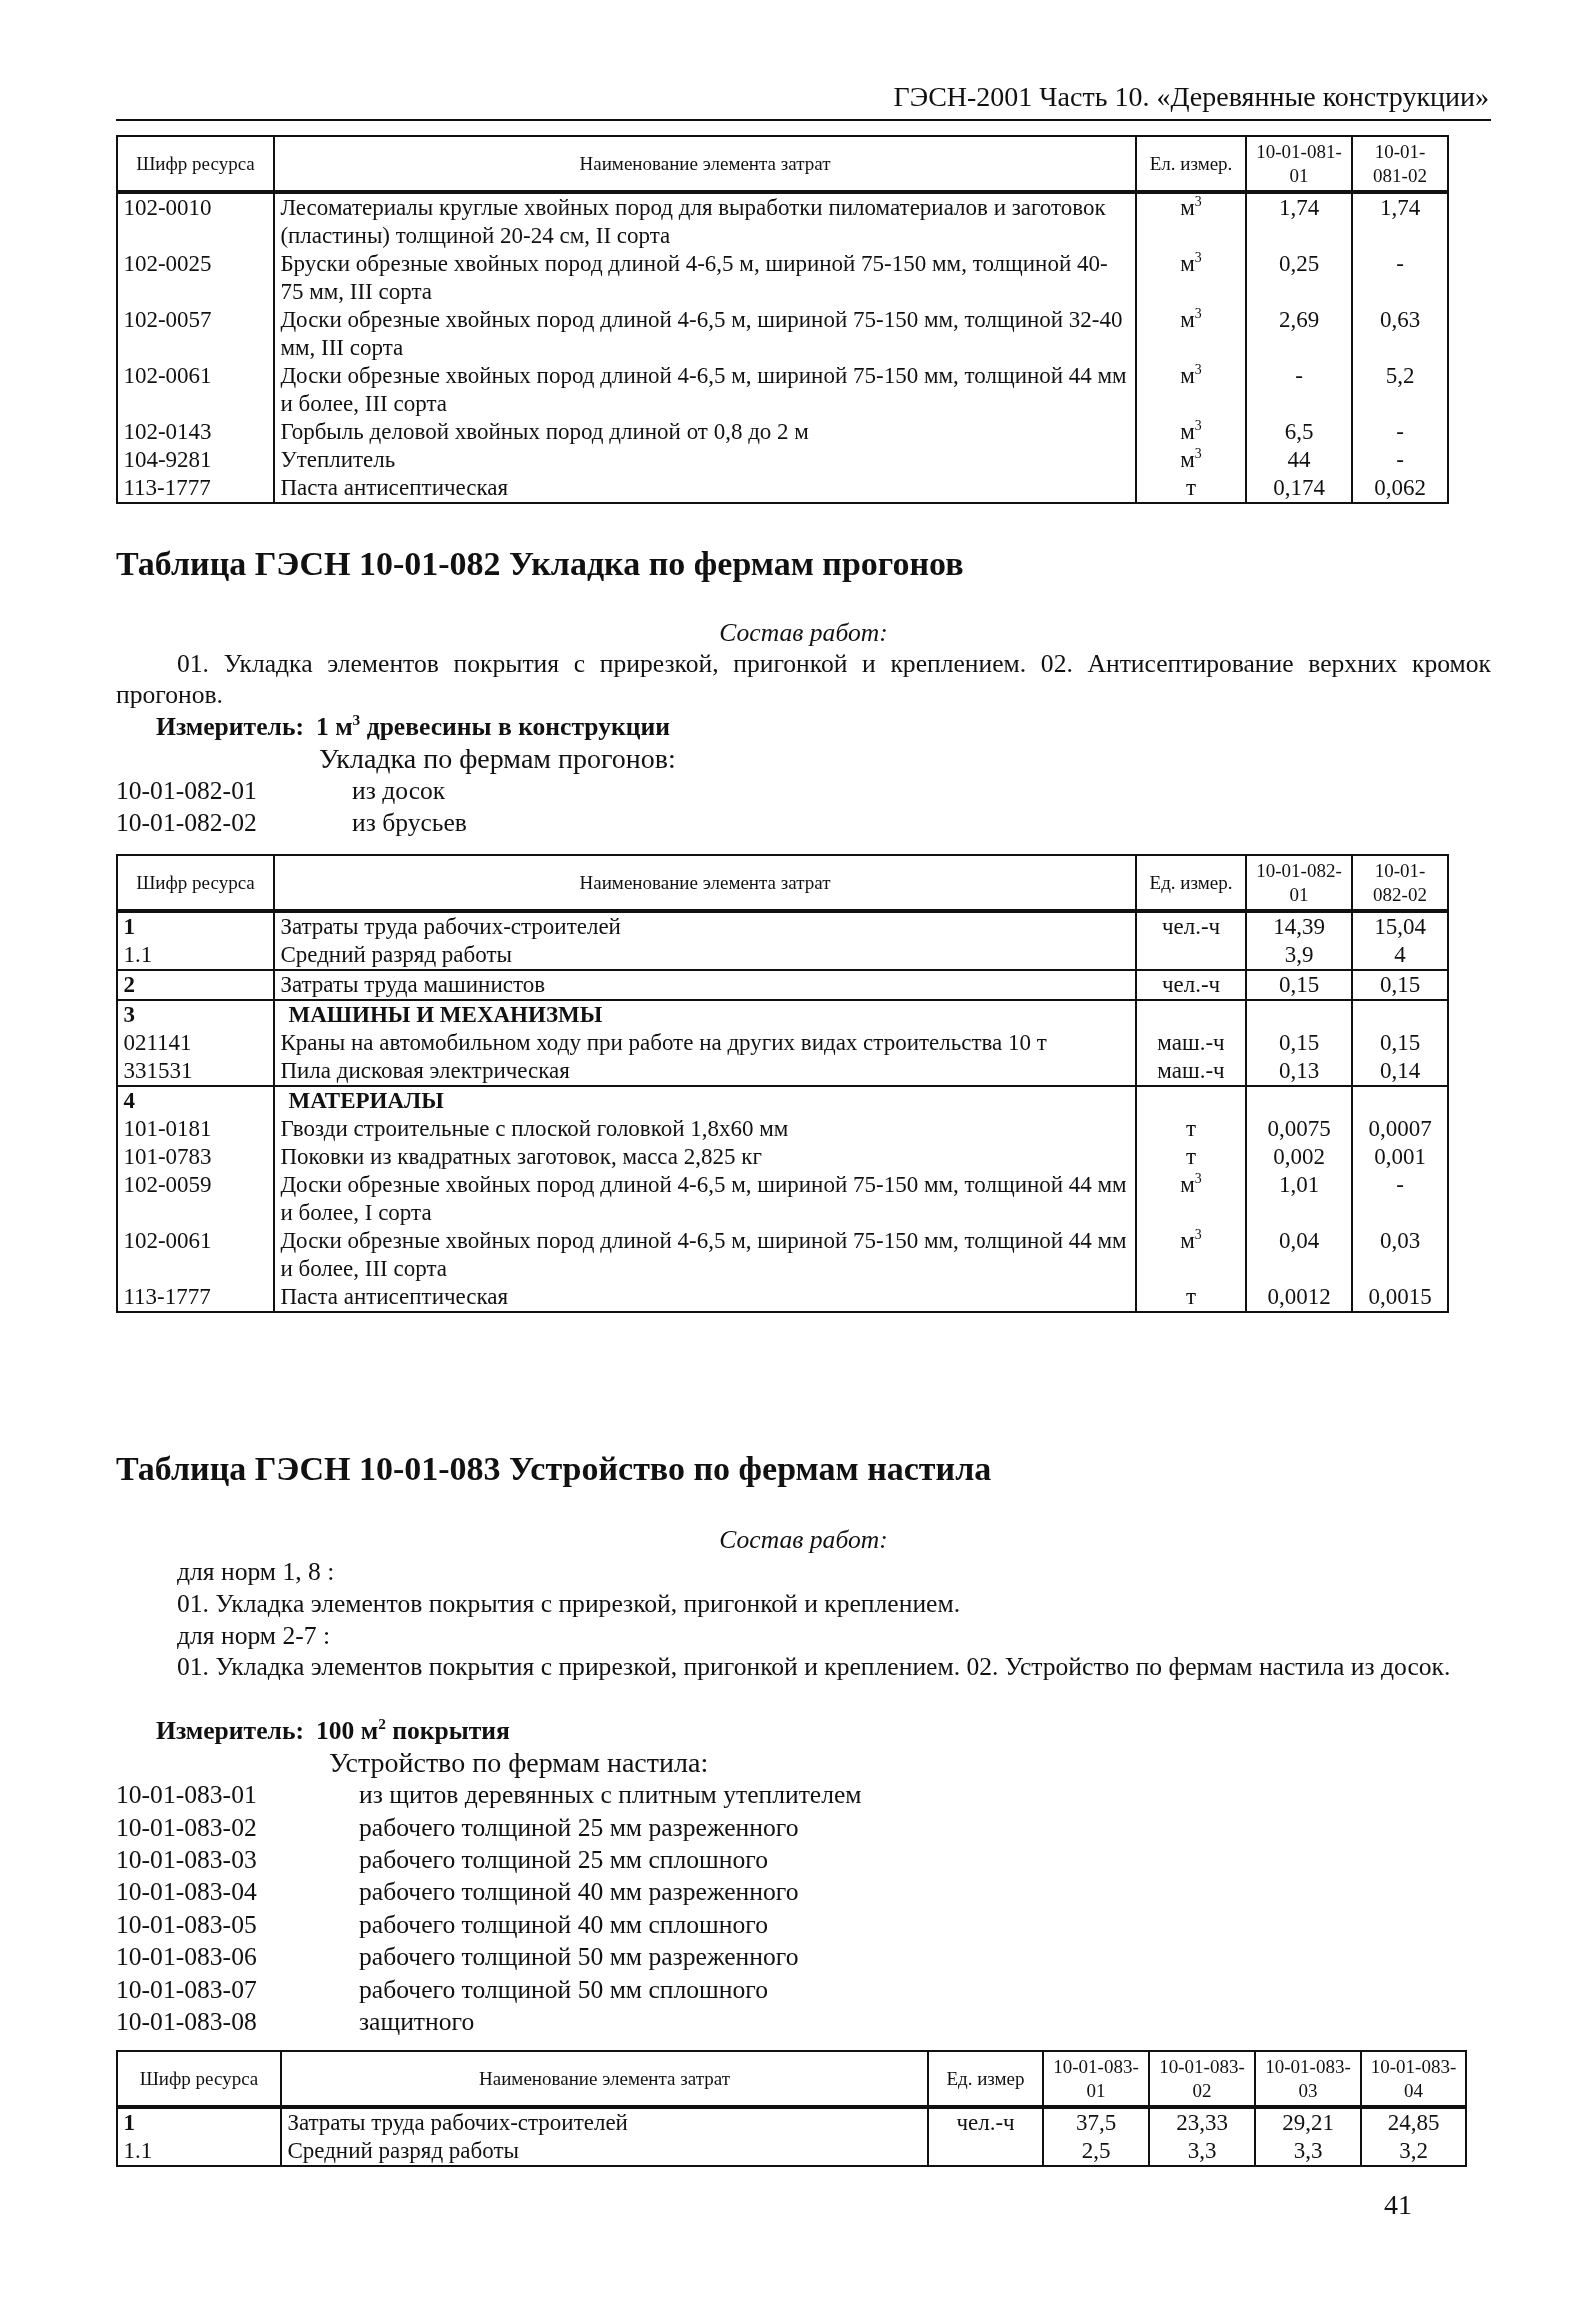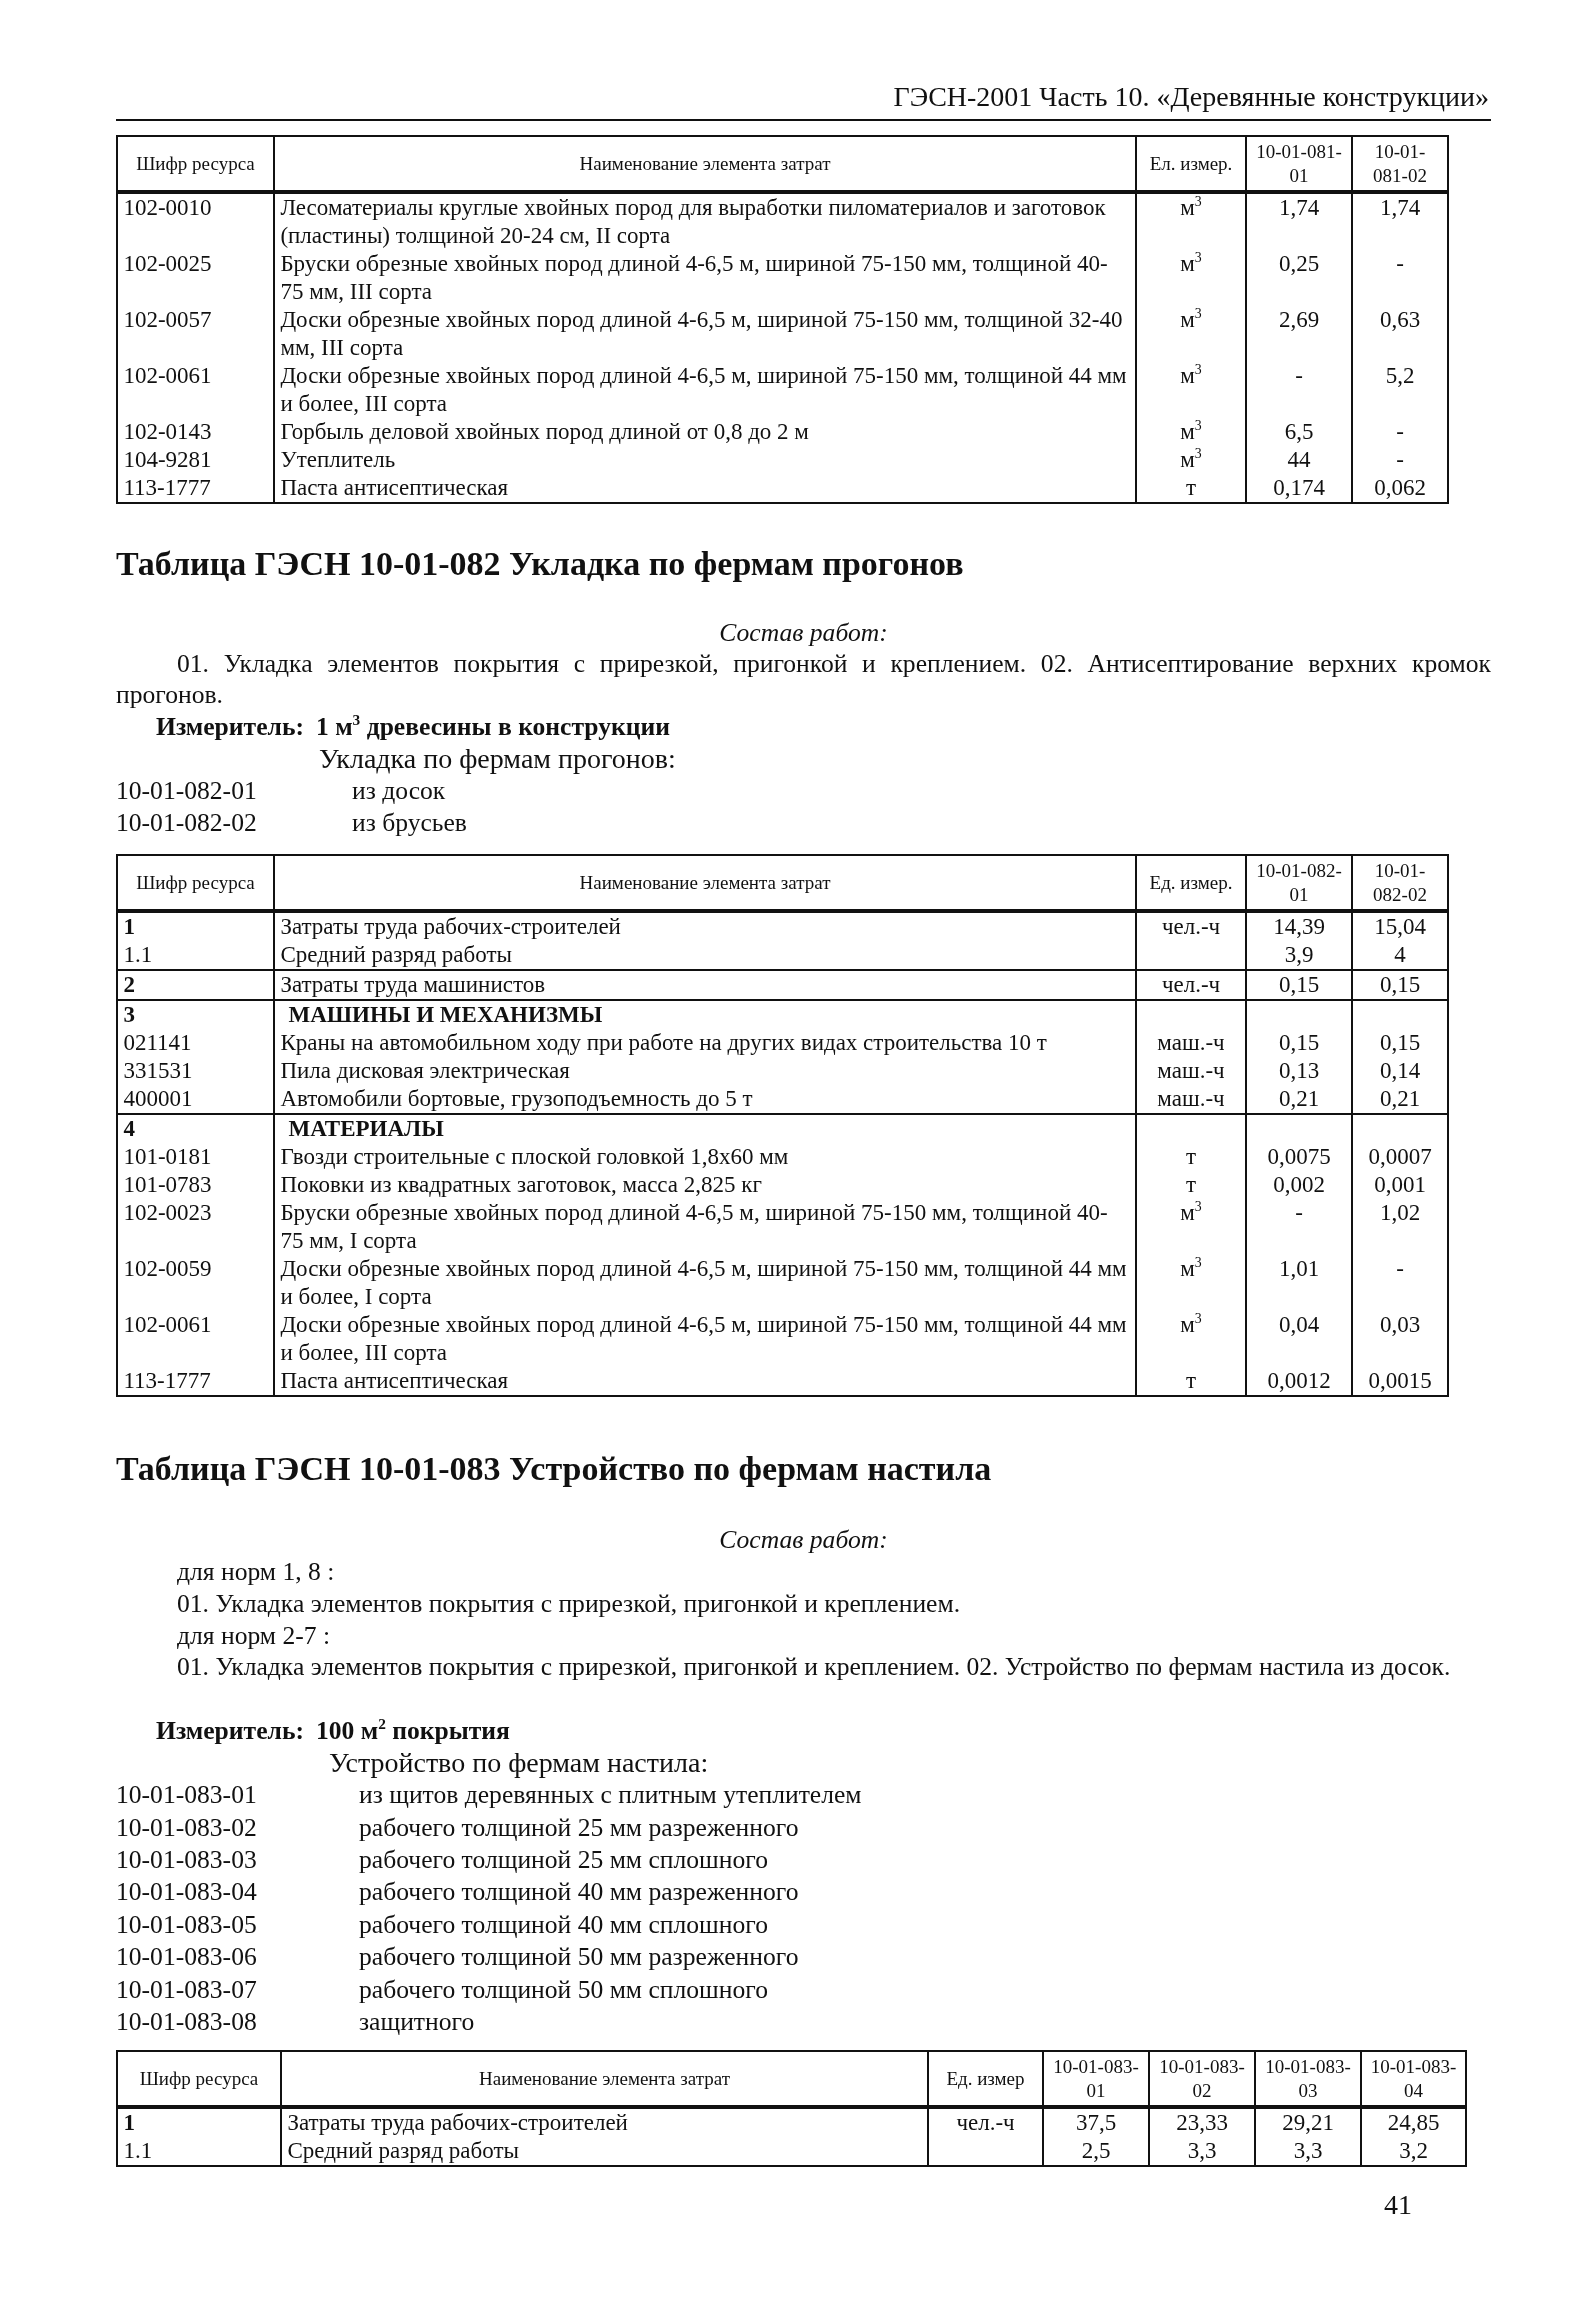--- a/index.html
+++ b/index.html
@@ -196,54 +196,40 @@
       <td class="val">0,15</td>
       <td class="val">0,15</td>
     </tr>
     <tr>
       <td class="code">331531</td>
       <td class="name">Пила дисковая электрическая</td>
       <td class="unit">маш.-ч</td>
       <td class="val">0,13</td>
       <td class="val">0,14</td>
     </tr>
-    <tr>
-      <td class="code">400001</td>
-      <td class="name">Автомобили бортовые, грузоподъемность до 5 т</td>
-      <td class="unit">маш.-ч</td>
-      <td class="val">0,21</td>
-      <td class="val">0,21</td>
-    </tr>
     <tr class="bold section group-start">
       <td class="code">4</td>
       <td class="name">МАТЕРИАЛЫ</td>
       <td class="unit"></td>
       <td class="val"></td>
       <td class="val"></td>
     </tr>
     <tr>
       <td class="code">101-0181</td>
       <td class="name">Гвозди строительные с плоской головкой 1,8x60 мм</td>
       <td class="unit">т</td>
       <td class="val">0,0075</td>
       <td class="val">0,0007</td>
     </tr>
     <tr>
       <td class="code">101-0783</td>
       <td class="name">Поковки из квадратных заготовок, масса 2,825 кг</td>
       <td class="unit">т</td>
       <td class="val">0,002</td>
       <td class="val">0,001</td>
-    </tr>
-    <tr>
-      <td class="code">102-0023</td>
-      <td class="name">Бруски обрезные хвойных пород длиной 4-6,5 м, шириной 75-150 мм, толщиной 40-75 мм, I сорта</td>
-      <td class="unit"><span>м</span><sup>3</sup></td>
-      <td class="val">-</td>
-      <td class="val">1,02</td>
     </tr>
     <tr>
       <td class="code">102-0059</td>
       <td class="name">Доски обрезные хвойных пород длиной 4-6,5 м, шириной 75-150 мм, толщиной 44 мм и более, I сорта</td>
       <td class="unit"><span>м</span><sup>3</sup></td>
       <td class="val">1,01</td>
       <td class="val">-</td>
     </tr>
     <tr>
       <td class="code">102-0061</td>

